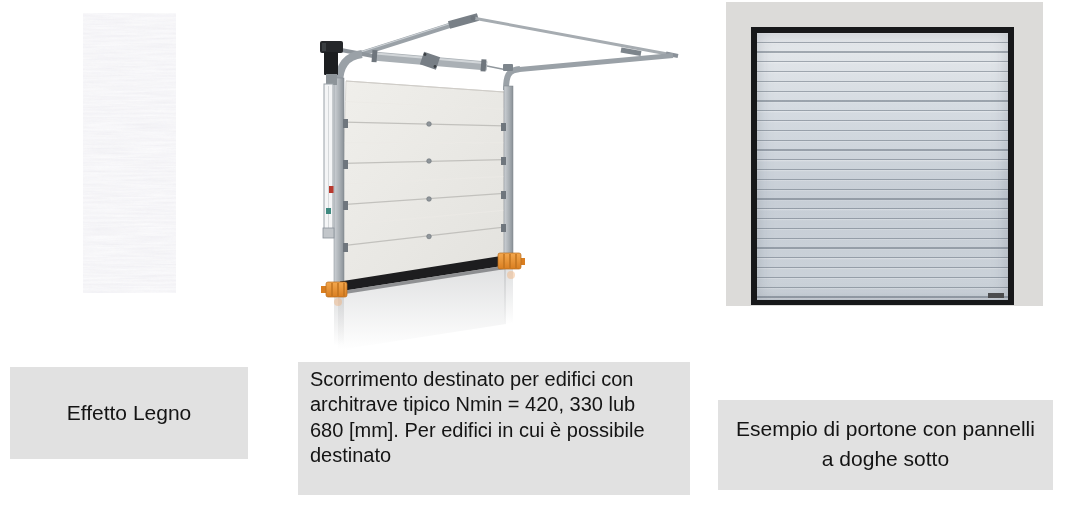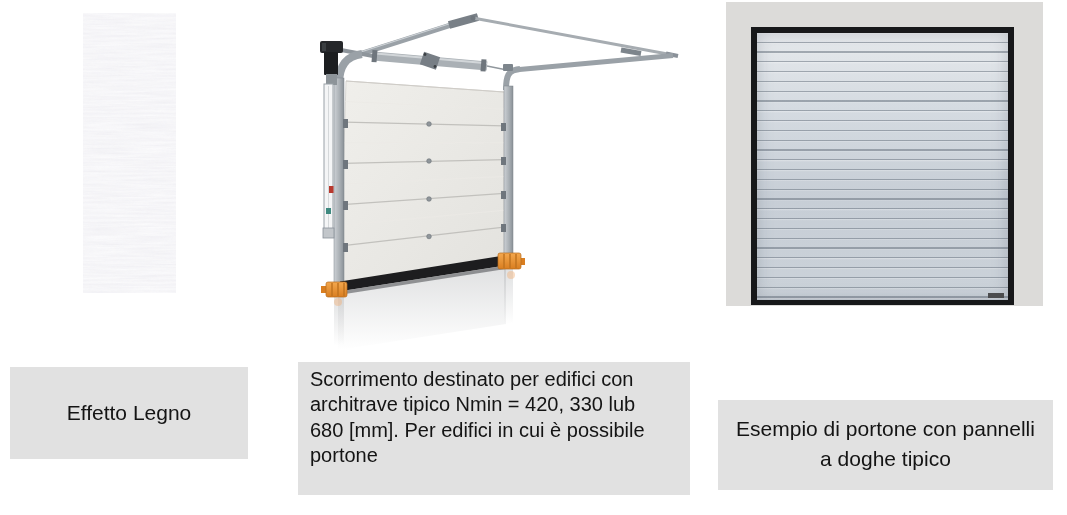--- a/index.html
+++ b/index.html
@@ -197,21 +197,21 @@
       <line x1="504" y1="254" x2="504" y2="268" stroke="#c0731f" stroke-width="1.5"></line>
       <line x1="510" y1="254" x2="510" y2="268" stroke="#c0731f" stroke-width="1.5"></line>
       <line x1="516" y1="254" x2="516" y2="268" stroke="#c0731f" stroke-width="1.5"></line>
     </g>
   </svg>
 
   <div class="midtext">
     <div class="line">Scorrimento destinato per edifici con</div>
     <div class="line">architrave tipico Nmin = 420, 330 lub</div>
     <div class="line">680 [mm]. Per edifici in cui è possibile</div>
-    <div class="line">portone</div>
+    <div class="line">destinato</div>
   </div>
 
   <div class="photo">
     <svg class="wall" viewBox="0 0 317 304" preserveAspectRatio="none">
       <defs>
         <filter id="concrete" x="0" y="0" width="100%" height="100%">
           <feTurbulence type="fractalNoise" baseFrequency="0.05 0.06" numOctaves="4" seed="11" stitchTiles="stitch" result="n"></feTurbulence>
           <feColorMatrix in="n" type="matrix" values="0 0 0 0 0.72  0 0 0 0 0.71  0 0 0 0 0.70  0 0 0 0.55 0"></feColorMatrix>
         </filter>
       </defs>
@@ -220,16 +220,16 @@
     </svg>
     <div class="doorframe">
       <div class="doorface">
         <div class="logo-chip"></div>
       </div>
     </div>
   </div>
 
   <div class="caption caption-right">
     <div>Esempio di portone con pannelli</div>
-    <div>a doghe tipico</div>
+    <div>a doghe sotto</div>
   </div>
 
 </div>
 
 </body></html>

